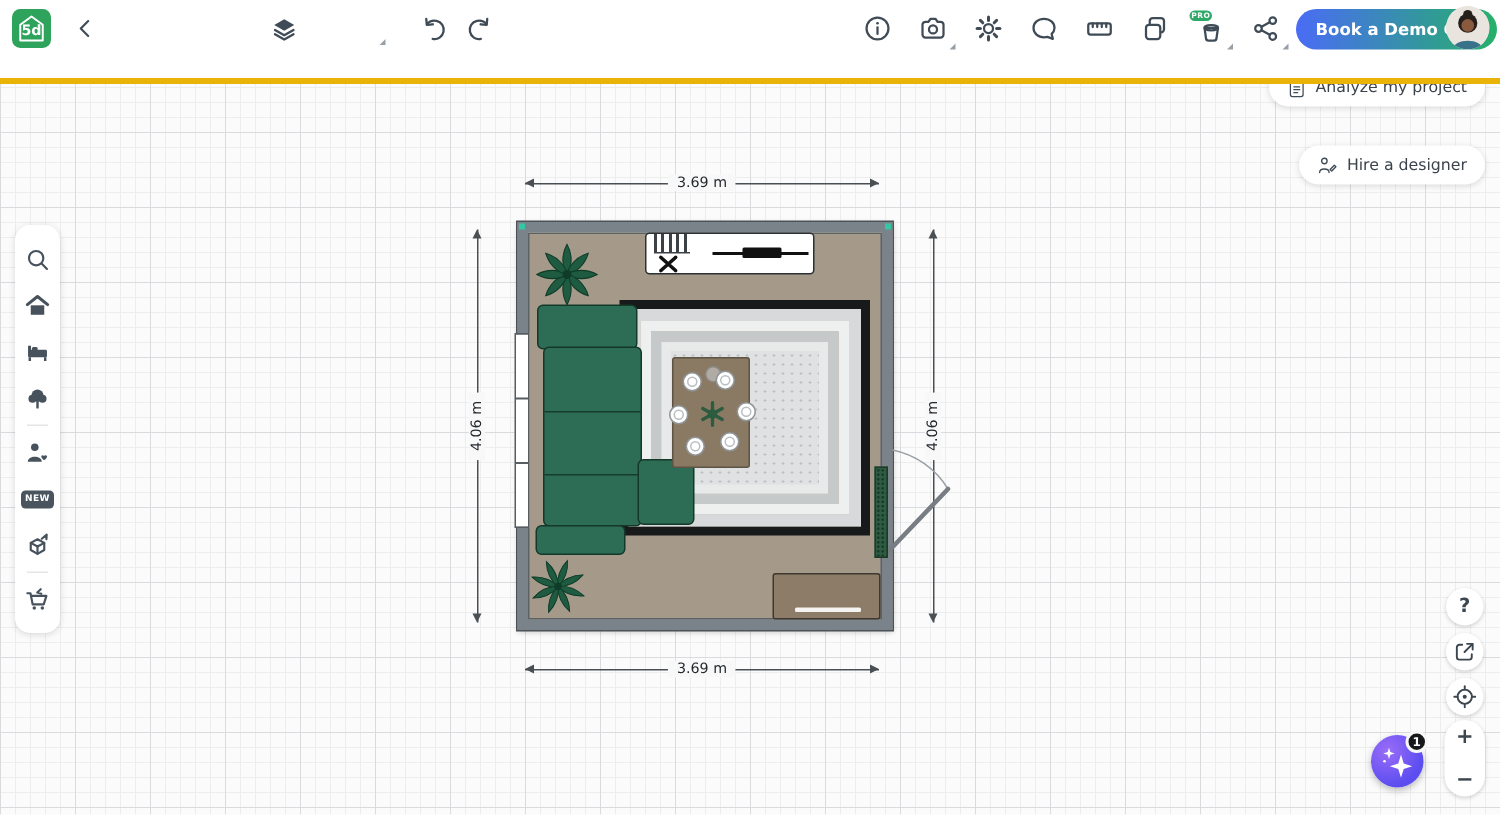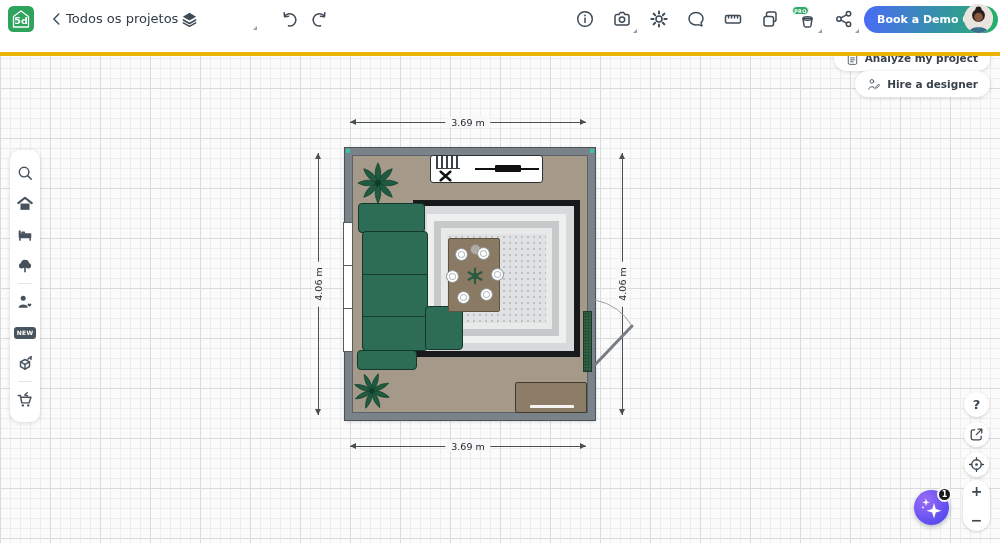--- a/index.html
+++ b/index.html
@@ -40,24 +40,24 @@
   .pro-pill { position:absolute; left:-3px; top:-1px; width:17px; height:9px; background:#2fa968; border:1px solid #fff;
     border-radius:5px; color:#fff; font-size:5px; font-weight:700; display:flex; align-items:center; justify-content:center; letter-spacing:.3px; }
 
   .cta { position:absolute; left:864px; top:6px; height:27px; padding:0 13px; border:none; border-radius:14px;
     background:linear-gradient(90deg,#4a6cf5,#25b06a); color:#fff; font-size:11px; font-weight:600;
     display:flex; align-items:center; white-space:nowrap; cursor:pointer; font-family:inherit; }
   .avatar { position:absolute; left:964px; top:4px; width:29px; height:29px; border-radius:50%; overflow:hidden; cursor:pointer; background:#e9e4dd; }
 
   
   .fab { position:absolute; height:26px; background:#fff; border-radius:13px; box-shadow:0 1px 4px rgba(0,0,0,.14);
-    display:flex; align-items:center; gap:6px; padding:0 12px; font-size:10.5px; color:#3a434c; font-weight:700; cursor:pointer; z-index:40; white-space:nowrap; }
+    display:flex; align-items:center; gap:6px; padding:0 12px; font-size:10.5px; color:#3a434c; font-weight:400; cursor:pointer; z-index:40; white-space:nowrap; }
   .fab svg { stroke:#3f4b56; fill:none; stroke-width:1.3; stroke-linecap:round; stroke-linejoin:round; }
   .fab1 { right:10px; top:45px; }
-  .fab2 { right:10px; top:71px; }
+  .fab2 { right:10px; top:97px; }
 
   
   .rail { position:absolute; left:10px; top:150px; width:30px; background:#fff; border-radius:10px;
     box-shadow:0 1px 5px rgba(0,0,0,.14); padding:7px 0; display:flex; flex-direction:column; align-items:center; z-index:40; }
   .rail-it { width:30px; height:31px; display:flex; align-items:center; justify-content:center; cursor:pointer; }
   .rail-it svg { stroke:#47525c; fill:none; stroke-width:1.6; stroke-linecap:round; stroke-linejoin:round; }
   .rail-div { width:14px; height:1px; background:#e3e5e7; margin:2px 0; }
   .new-badge { width:22px; height:12px; background:#4a545e; border-radius:3px; color:#fff; font-size:6px; font-weight:700;
     display:flex; align-items:center; justify-content:center; letter-spacing:.3px; }
 
@@ -135,21 +135,20 @@
         <path d="M5.5 10.5 L13 5 L20.5 10.5 V21 H5.5 Z" stroke="#fff" stroke-width="1.3" fill="none" stroke-linejoin="round"></path>
         <text x="13" y="17.5" text-anchor="middle" font-size="9.5" font-weight="bold" fill="#fff">5d</text>
       </svg>
     </div>
 
     <div class="tb-ic" style="left:46px">
       <svg width="18" height="18" viewBox="0 0 20 20">
           <path d="M12 4.5 L6.5 10 L12 15.5"></path>
         </svg>
     </div>
-    <div class="tb-label" style="left:66px">Todos os projetos</div>
 
     <div class="tb-ic" style="left:178px">
       <svg width="19" height="19" viewBox="0 0 20 20">
         <path d="M10 3 L17 7 L10 11 L3 7 Z" fill="#3f4b56" stroke="none"></path>
         <path d="M3.5 10.5 L10 14.2 L16.5 10.5"></path>
           <path d="M3.5 13.5 L10 17.2 L16.5 13.5"></path>
       </svg>
     </div>
     <div class="dd-corner" style="left:253px; top:26px"></div>
 

